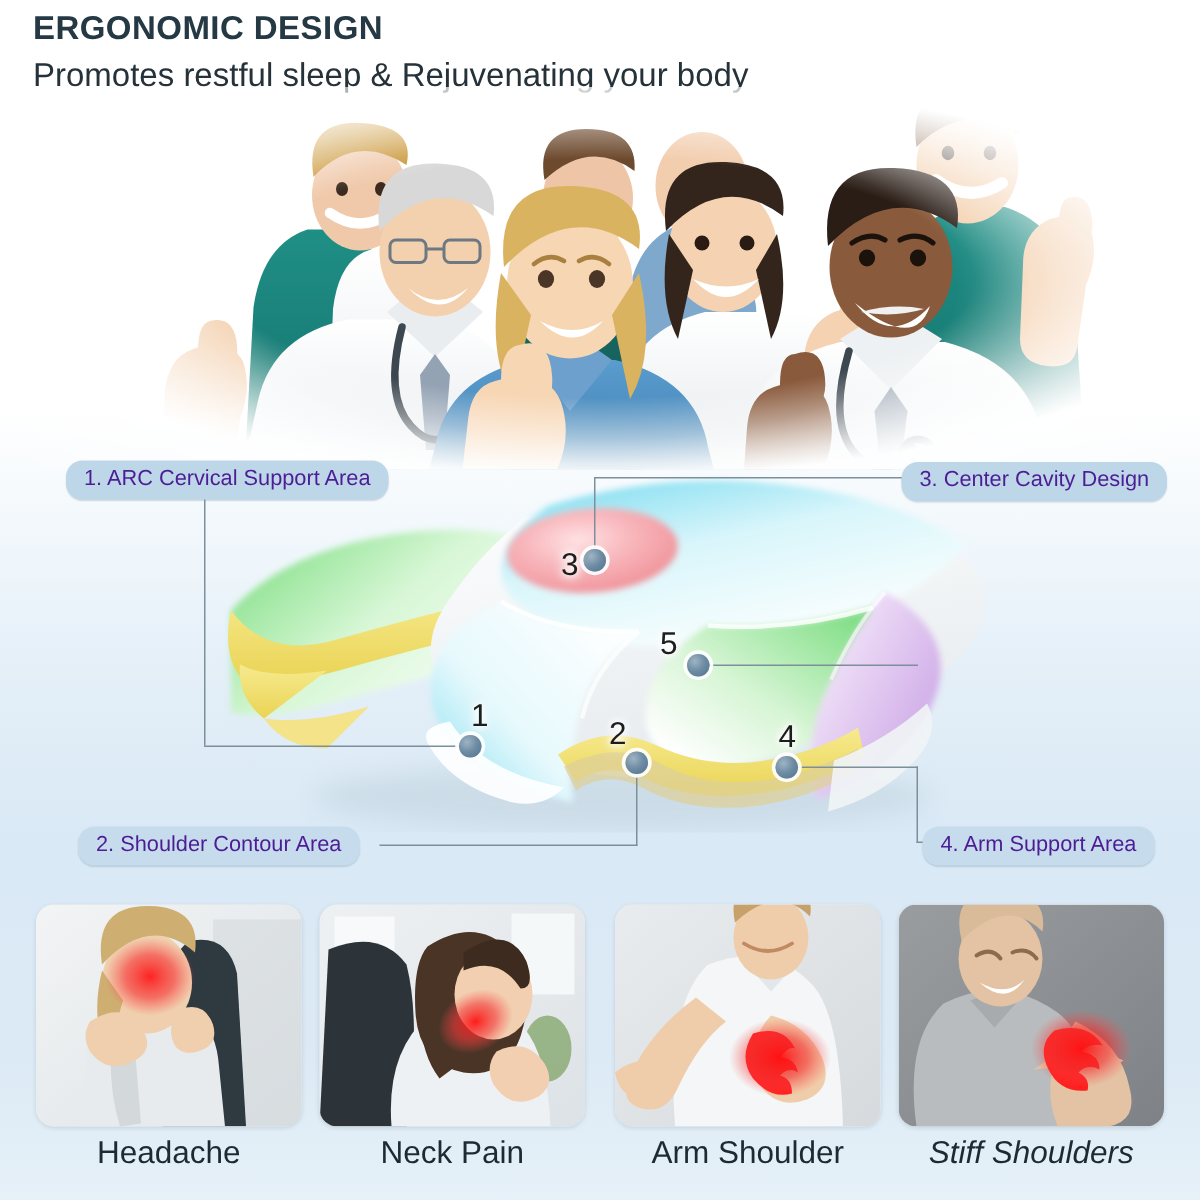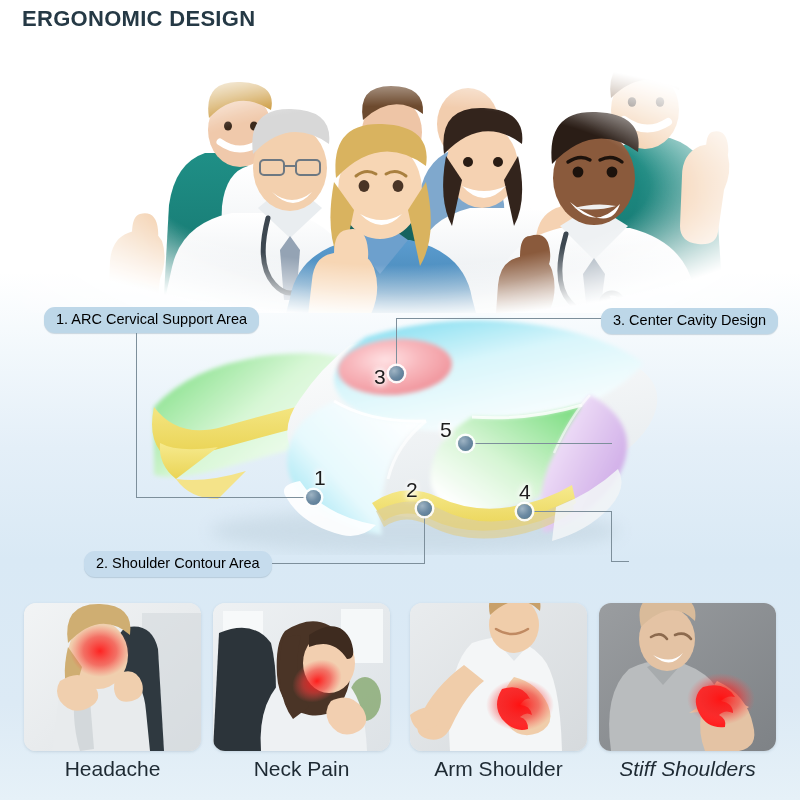--- a/index.html
+++ b/index.html
@@ -34,29 +34,29 @@
   .hero svg{display:block;}
 
   
   .pillow{position:absolute;left:120px;top:285px;width:560px;height:270px;}
   .pillow svg{display:block;}
 
   
   .pill{
     position:absolute;
     background:#bdd7e8;
-    color:#000000;
+    color:#4c1d95;
     border-radius:11px;
     font-size:14.5px;
     line-height:21px;
     padding:2px 12px 3px 12px;
     white-space:nowrap;
     box-shadow:0 1px 1px rgba(120,150,170,.35);
   }
-  .pill.soft{background:#c6dced;margin-left:32px;}
+  .pill.soft{background:#c6dced;}
 
   
   .lead{position:absolute;background:#7d8f9b;}
   .lead.h{height:1.3px;}
   .lead.v{width:1.3px;}
 
   
   .marker{
     position:absolute;width:15px;height:15px;border-radius:50%;
     background:radial-gradient(circle at 35% 32%,#9fb4c4 0%,#6d8ba3 48%,#4f7390 100%);
@@ -80,20 +80,21 @@
     position:absolute;top:150px;width:177px;text-align:center;
     font-size:21px;color:#1e2a33;line-height:32px;white-space:nowrap;
   }
 </style>
 </head>
 <body>
 
 <div id="page">
 
   <div class="title">ERGONOMIC DESIGN</div>
+  <div class="subtitle">Promotes restful sleep &amp; Rejuvenating your body</div>
 
   <div class="hero">
     <svg width="800" height="255" viewBox="0 0 800 255">
       <defs>
         <linearGradient id="coat" x1="0" y1="0" x2="0" y2="1">
           <stop offset="0%" stop-color="#ffffff"></stop>
             <stop offset="100%" stop-color="#e3e8ec"></stop>
         </linearGradient>
         <linearGradient id="scrubT" x1="0" y1="0" x2="0" y2="1">
           <stop offset="0%" stop-color="#1f8f86"></stop>
@@ -312,20 +313,21 @@
 
   <div class="lead h" style="left:527px;top:511px;width:85px;"></div>
   <div class="lead v" style="left:611px;top:511px;height:51px;"></div>
   <div class="lead h" style="left:611px;top:561px;width:18px;"></div>
 
   <div class="lead h" style="left:470px;top:443px;width:142px;"></div>
 
   <div class="pill" style="left:44px;top:307px;">1. ARC Cervical Support Area</div>
   <div class="pill soft" style="left:52px;top:551px;">2. Shoulder Contour Area</div>
   <div class="pill" style="left:601px;top:308px;">3. Center Cavity Design</div>
+  <div class="pill soft" style="left:615px;top:551px;">4. Arm Support Area</div>
 
   <div class="marker" style="left:306px;top:490px;"></div>
   <div class="mnum" style="left:314px;top:467px;">1</div>
 
   <div class="marker" style="left:417px;top:501px;"></div>
   <div class="mnum" style="left:406px;top:479px;">2</div>
 
   <div class="marker" style="left:389px;top:366px;"></div>
   <div class="mnum" style="left:374px;top:366px;">3</div>
 

